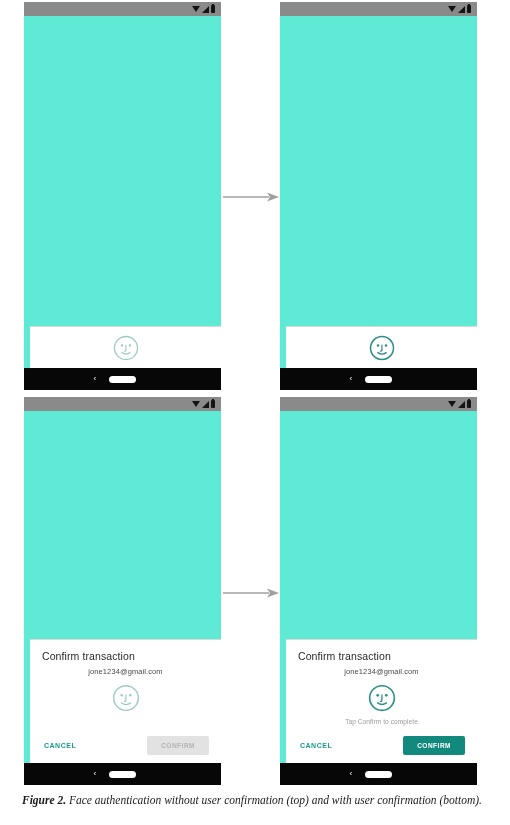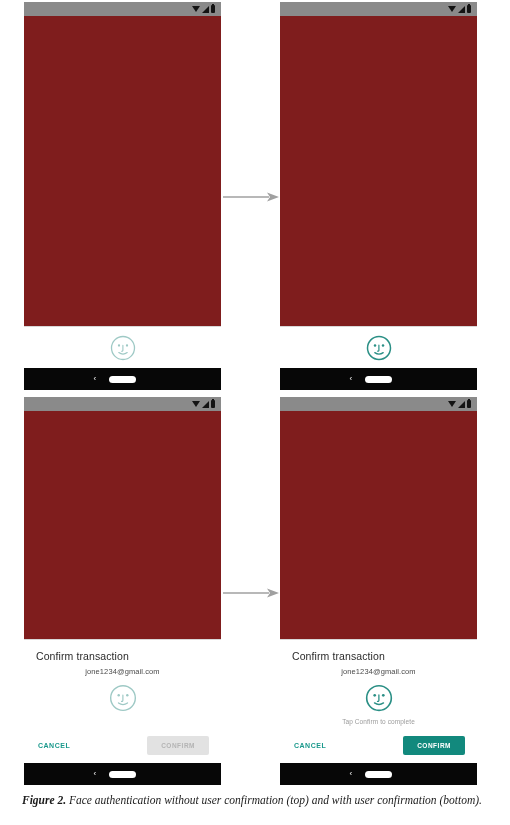--- a/index.html
+++ b/index.html
@@ -76,24 +76,25 @@
     position: absolute;
     top: -1.5px; left: 1px;
     width: 2px; height: 1.5px;
     background: #141414;
   }
 
   
   .phone-body {
     flex: 1 1 auto;
     position: relative;
-    background: #7f1d1d;
+    background: #5eead4;
     display: flex;
     flex-direction: column;
     justify-content: flex-end;
+    padding-left: 6px;
   }
 
   
   .sheet {
     background: #ffffff;
     border-top: 1px solid #d8d8d8;
     width: 100%;
     box-sizing: border-box;
   }
   .sheet-simple {

